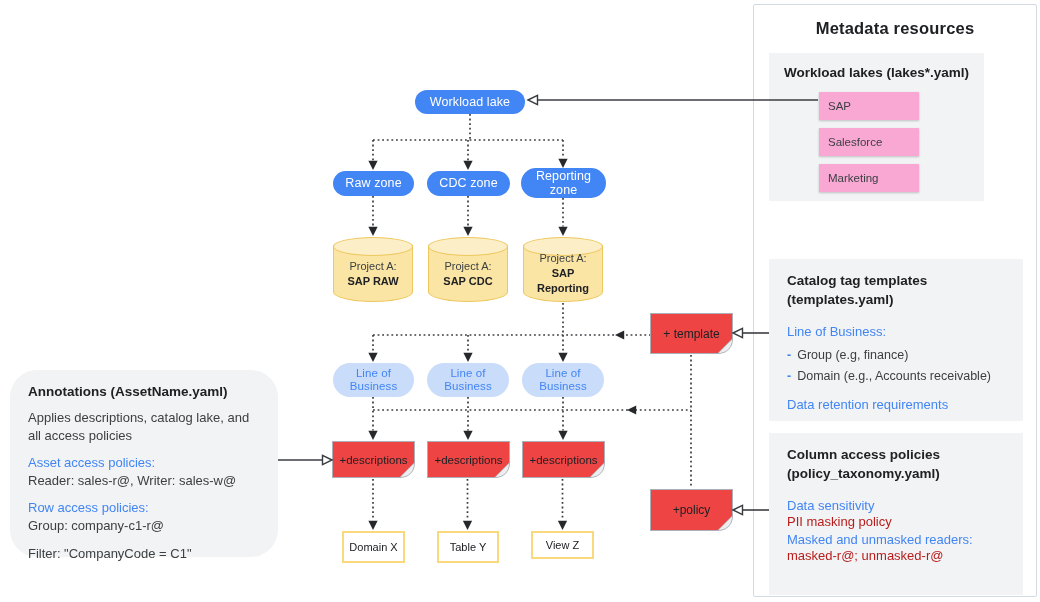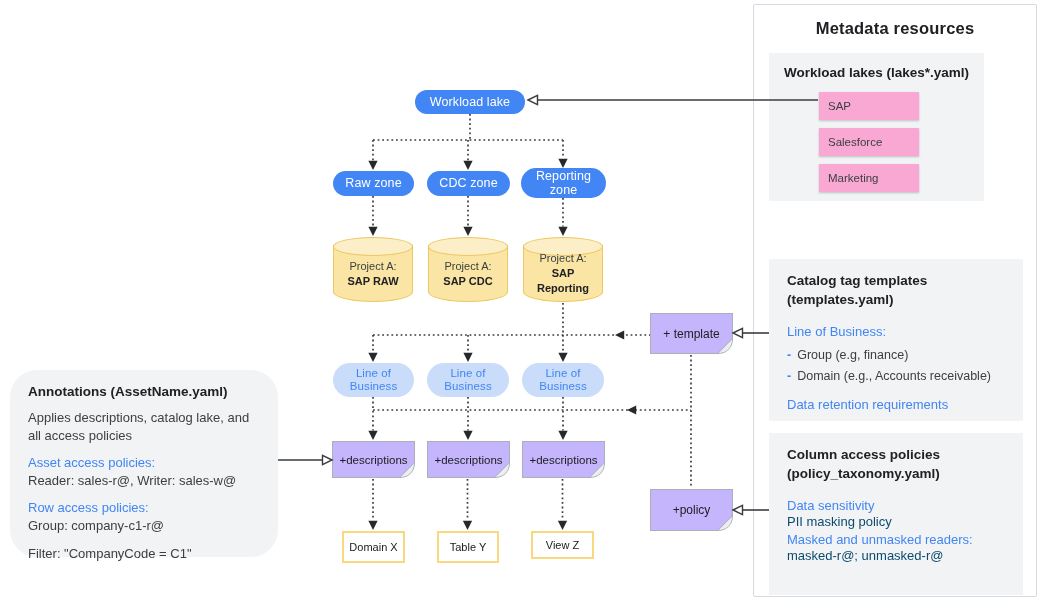--- a/index.html
+++ b/index.html
@@ -15,21 +15,21 @@
   .cyl .body{position:absolute;left:0;right:0;top:8px;bottom:0;background:#FBE5A4;
              border:1px solid #EDC75F;border-top:none;border-radius:0 0 40px 40px / 0 0 10px 10px;}
   .cyl .top{position:absolute;left:0;right:0;top:0;height:17px;background:#FCEFC7;
             border:1px solid #EDC75F;border-radius:50%;}
   .cyl .txt{position:absolute;left:5px;right:5px;top:10px;bottom:2px;display:flex;
             flex-direction:column;justify-content:center;text-align:center;
             font-size:11px;line-height:1.35;color:#3C4043;}
   .cyl .txt b{color:#202124;}
 
   
-  .note{position:absolute;box-sizing:border-box;background:#c4b5fd;border:1px solid #ABB0B6;
+  .note{position:absolute;box-sizing:border-box;background:#ef4444;border:1px solid #ABB0B6;
         display:flex;align-items:center;justify-content:center;font-size:11.5px;
         font-weight:500;color:#202124;text-align:center;}
   .note .fold{position:absolute;right:-1px;bottom:-1px;width:16px;height:16px;}
 
   
   .tbl{position:absolute;box-sizing:border-box;background:#fff;border:2px solid #F9D87E;
        display:flex;align-items:center;justify-content:center;font-size:11px;color:#202124;}
 
   
   .lpanel{position:absolute;left:10px;top:370px;width:268px;height:187px;background:#F1F3F4;
@@ -46,21 +46,21 @@
   .gbox{position:absolute;background:#F1F3F4;box-sizing:border-box;}
   .gbox1{left:15px;top:48px;width:215px;height:148px;padding-top:12px;}
   .gbox1 .h{text-align:center;font-size:13.5px;font-weight:bold;color:#202124;}
   .lakeitem{width:100px;height:28px;margin:8px 0 0 50px;background:#f9a8d4;
             box-shadow:0 1px 2px rgba(60,64,67,.28);display:flex;align-items:center;
             padding-left:9px;box-sizing:border-box;font-size:11.5px;color:#3C4043;}
   .lakeitem.first{margin-top:12px;}
   .gbox2{left:15px;top:254px;width:254px;height:162px;padding:12px 18px;}
   .gbox3{left:15px;top:428px;width:254px;height:162px;padding:12px 18px;}
   .gh{font-size:13.5px;font-weight:bold;color:#202124;line-height:1.42;}
-  .gb{font-size:13px;color:#0c4a6e;line-height:1.4;}
+  .gb{font-size:13px;color:#b91c1c;line-height:1.4;}
   .bhead{font-size:13px;margin-top:15px;}
   .bullets{margin-top:6px;}
   .bullet{display:flex;font-size:12.5px;color:#3C4043;line-height:1.68;}
   .bullet .dash{color:#4285F4;font-weight:bold;margin-right:6px;}
   .mt10{margin-top:10px;}
 
   svg.overlay{position:absolute;left:0;top:0;pointer-events:none;}
 </style>
 </head>
 <body>

